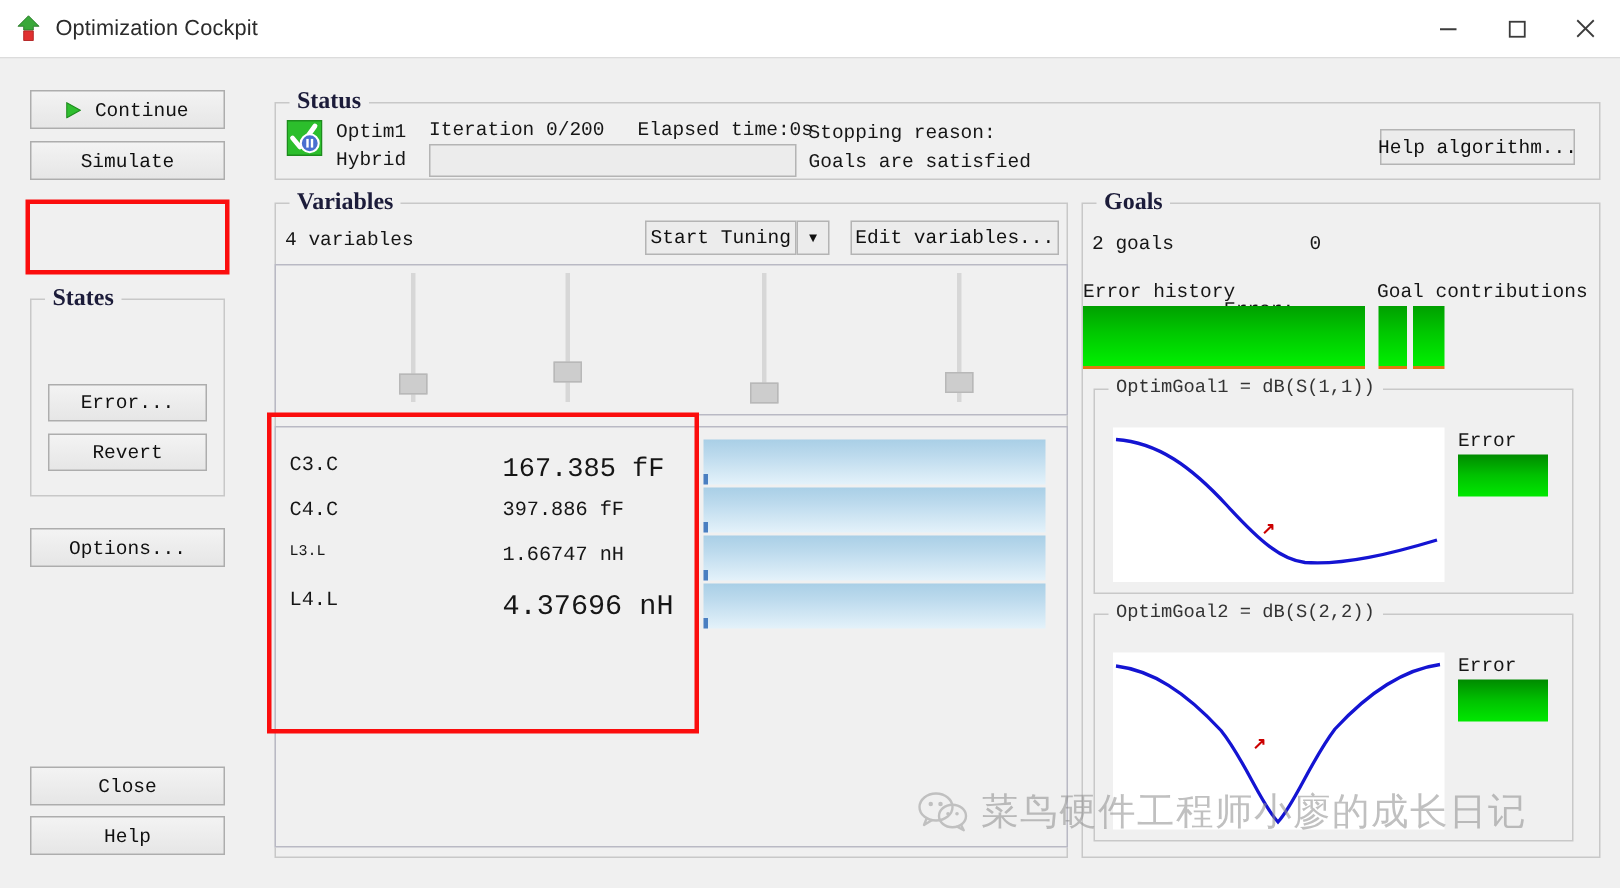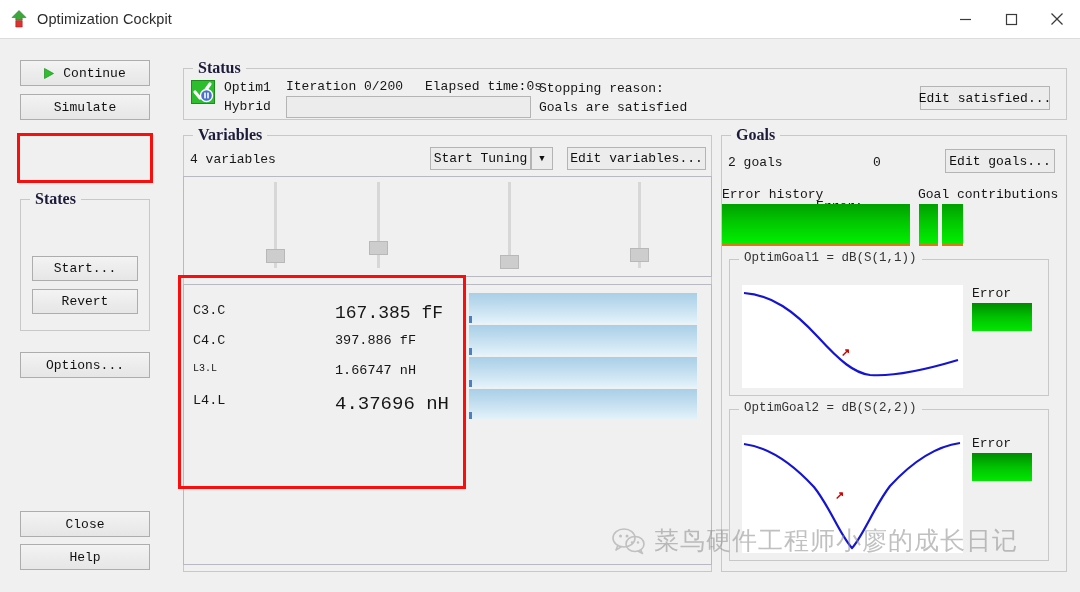--- a/index.html
+++ b/index.html
@@ -208,21 +208,21 @@
   <div class="btn" style="left:20px; top:94px; width:130px; height:26px;">
     <span>Simulate</span>
   </div>
 
   <div class="annot" style="left:17px; top:133px; width:136px; height:50px;"></div>
 
   <div class="group" style="left:20px; top:199px; width:130px; height:132px;">
     <div class="glabel small">States</div>
   </div>
   <div class="btn" style="left:32px; top:256px; width:106px; height:25px;">
-    <span>Start...</span>
+    <span>Error...</span>
   </div>
   <div class="btn" style="left:32px; top:289px; width:106px; height:25px;">
     <span>Revert</span>
   </div>
 
   <div class="btn" style="left:20px; top:352px; width:130px; height:26px;">
     <span>Options...</span>
   </div>
 
   <div class="btn" style="left:20px; top:511px; width:130px; height:26px;">
@@ -251,21 +251,21 @@
 
   <div class="lbl" style="left:286px; top:79px;">Iteration 0/200</div>
   <div class="lbl" style="left:425px; top:79px;">Elapsed time:0s</div>
 
   <div class="sunken" style="left:286px; top:96px; width:245px; height:22px;"></div>
 
   <div class="lbl" style="left:539px; top:81px;">Stopping reason:</div>
   <div class="lbl" style="left:539px; top:100px;">Goals are satisfied</div>
 
   <div class="btn flat" style="left:920px; top:86px; width:130px; height:24px;">
-    <span>Edit satisfied...</span>
+    <span>Help algorithm...</span>
   </div>
 
   <div class="group" style="left:183px; top:135px; width:529px; height:437px;">
     <div class="glabel">Variables</div>
   </div>
 
   <div class="lbl" style="left:190px; top:152px;">4 variables</div>
 
   <div class="btn flat" style="left:430px; top:147px; width:101px; height:23px;">
     <span>Start Tuning</span>
@@ -319,23 +319,20 @@
 
   <div class="annot" style="left:178px; top:275px; width:288px; height:214px;"></div>
 
   <div class="group" style="left:721px; top:135px; width:346px; height:437px;">
     <div class="glabel">Goals</div>
   </div>
 
   <div class="lbl" style="left:728px; top:155px;">2 goals</div>
   <div class="lbl" style="left:816px; top:155px;margin-top:44px;">Error:</div>
   <div class="lbl" style="left:873px; top:155px;">0</div>
-  <div class="btn flat" style="left:945px; top:149px; width:110px; height:24px;">
-    <span>Edit goals...</span>
-  </div>
 
   <div class="lbl" style="left:722px; top:187px;">Error history</div>
   <div class="lbl" style="left:918px; top:187px;">Goal contributions</div>
 
   <div class="greenbar" style="left:722px; top:204px; width:188px; height:42px;"></div>
 
   <div class="greenbar" style="left:919px; top:204px; width:19px; height:42px;"></div>
   <div class="greenbar" style="left:942px; top:204px; width:21px; height:42px;"></div>
 
   <div class="group small" style="left:729px; top:259px; width:320px; height:137px;">

